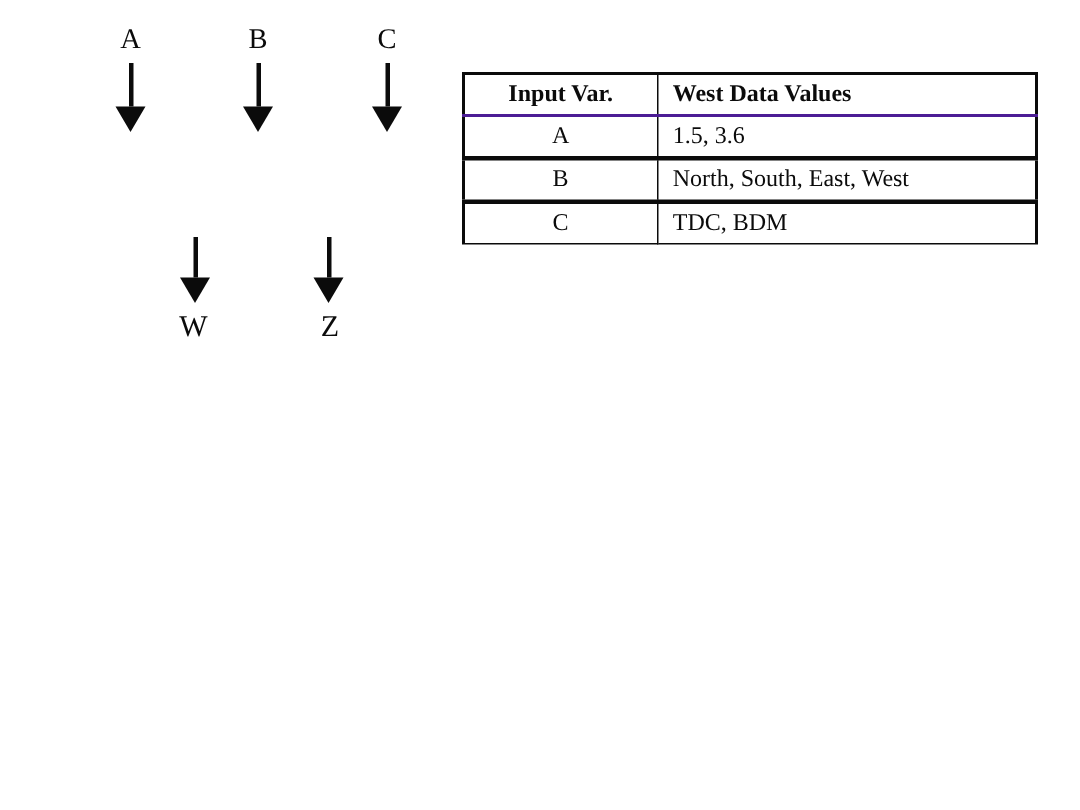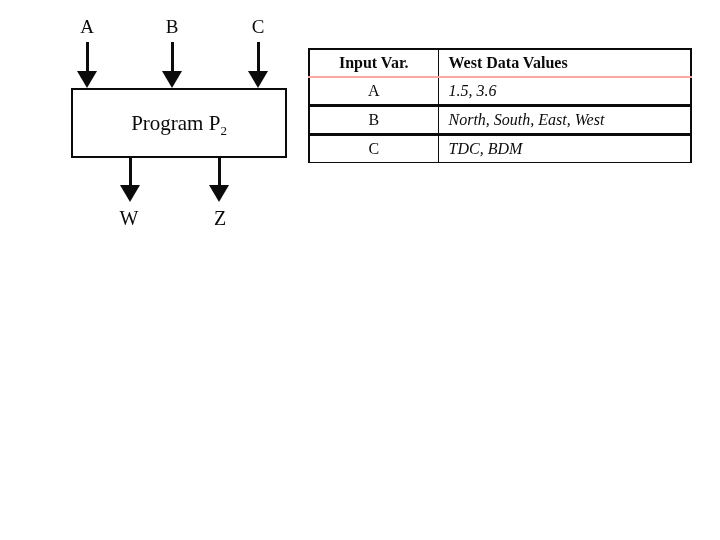--- a/index.html
+++ b/index.html
@@ -86,30 +86,30 @@
   .data-table col.c1 { width: 129px; }
   .data-table col.c2 { width: 253px; }
   .data-table th, .data-table td {
     border: 1px solid #0b0b0b;
     height: 24px;
     padding: 1px 2px;
     overflow: hidden;
     white-space: nowrap;
   }
   .data-table { border: 2px solid #0b0b0b; border-bottom-width: 1px; }
-  .data-table thead tr { border-bottom: 2px solid #fca5a5; padding-left: 17px; }
+  .data-table thead tr { border-bottom: 2px solid #4c1d95; padding-left: 17px; }
   .data-table tbody tr.thick-top { border-top: 3px solid #0b0b0b; }
   .data-table th {
     font-weight: bold;
     text-align: left;
     padding-left: 10px;
   }
   .data-table th.col-var { text-align: center; padding-left: 2px; }
   .data-table td.cell-var { text-align: center; }
-  .data-table td.cell-values { text-align: left; padding-left: 10px; font-style: italic; }
+  .data-table td.cell-values { text-align: left; padding-left: 10px; }
 </style>
 </head>
 <body>
 
 <div class="canvas">
 
   <span class="io-label" style="left:67px; top:16px;">A</span>
   <span class="io-label" style="left:152px; top:16px;">B</span>
   <span class="io-label" style="left:238px; top:16px;">C</span>
 
@@ -119,23 +119,20 @@
   </div>
   <div class="arrow arrow-in" style="left:162px; top:42px;">
     <div class="shaft"></div>
     <div class="head"></div>
   </div>
   <div class="arrow arrow-in" style="left:248px; top:42px;">
     <div class="shaft"></div>
     <div class="head"></div>
   </div>
 
-  <div class="program-box">
-    <span><span>Program P</span><sub>2</sub></span>
-  </div>
 
   <div class="arrow arrow-out" style="left:120px; top:158px;">
     <div class="shaft"></div>
     <div class="head"></div>
   </div>
   <div class="arrow arrow-out" style="left:209px; top:158px;">
     <div class="shaft"></div>
     <div class="head"></div>
   </div>
 

